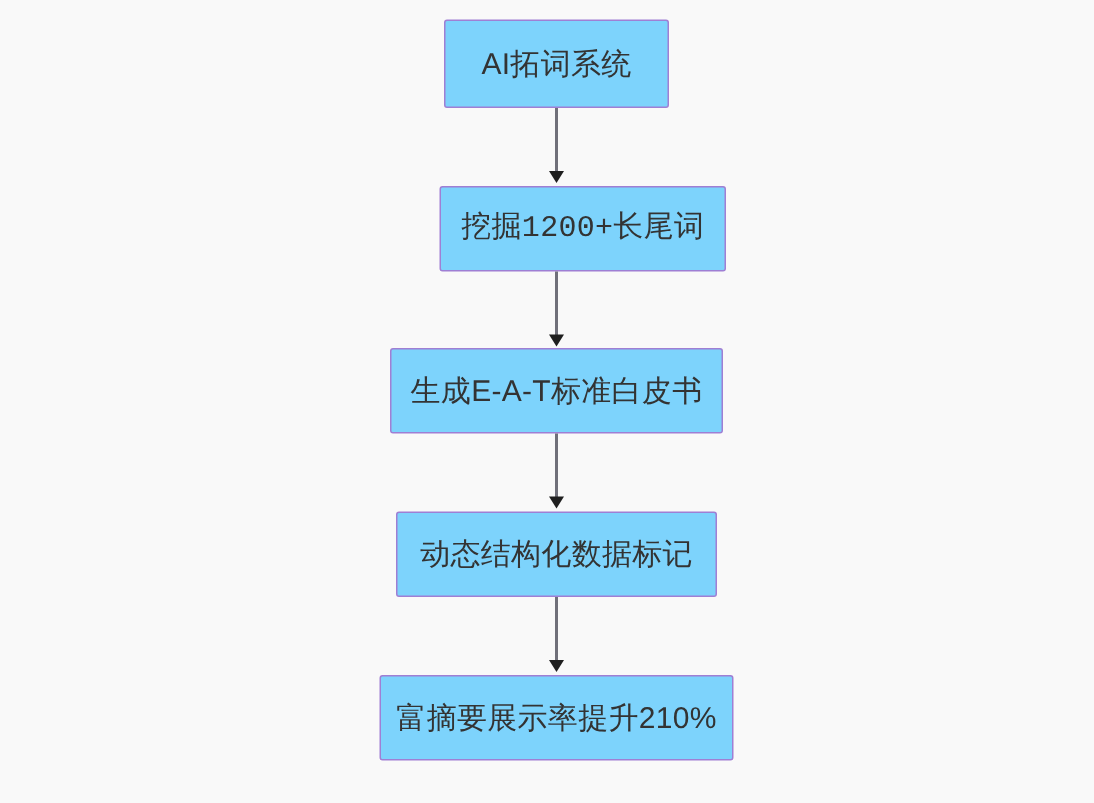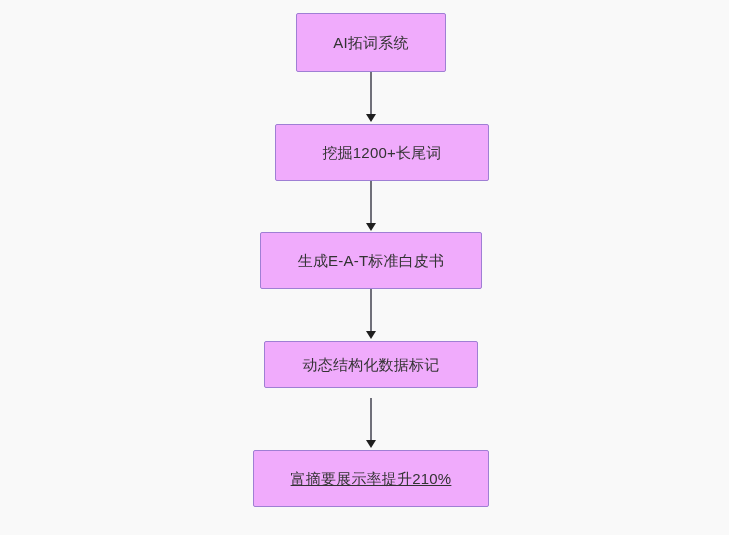--- a/index.html
+++ b/index.html
@@ -14,28 +14,28 @@
     overflow: hidden;
   }
   #flowchart {
     position: relative;
     width: 729px;
     height: 535px;
   }
   .node {
     position: absolute;
     box-sizing: border-box;
-    background: #f0abfc;
+    background: #7dd3fc;
     border: 1.6px solid #9f7fd4;
     border-radius: 2px;
     display: flex;
     align-items: center;
     justify-content: center;
     color: #333333;
-    font-size: 15px;
+    font-size: 20px;
     line-height: 1.2;
     letter-spacing: 0.2px;
     white-space: nowrap;
   }
   .edge {
     position: absolute;
     width: 2px;
     background: #70707a;
   }
   .arrowhead {
@@ -52,38 +52,38 @@
 
 <div id="flowchart">
 
   <div class="node" style="left:296px; top:13px; width:150px; height:59px;">
     <span>AI拓词系统</span>
   </div>
 
   <div class="edge" style="left:370px; top:72px; height:44px;"></div>
   <div class="arrowhead" style="left:366px; top:114px;"></div>
 
-  <div class="node" style="left:275px; top:124px; width:214px; height:57px;">
+  <div class="node" style="left:293px; top:124px; width:191px; height:57px;font-family:Liberation Mono, monospace;">
     <span>挖掘1200+长尾词</span>
   </div>
 
   <div class="edge" style="left:370px; top:181px; height:44px;"></div>
   <div class="arrowhead" style="left:366px; top:223px;"></div>
 
   <div class="node" style="left:260px; top:232px; width:222px; height:57px;text-align:center;">
     <span>生成E-A-T标准白皮书</span>
   </div>
 
   <div class="edge" style="left:370px; top:289px; height:44px;"></div>
   <div class="arrowhead" style="left:366px; top:331px;"></div>
 
-  <div class="node" style="left:264px; top:341px; width:214px; height:47px;">
+  <div class="node" style="left:264px; top:341px; width:214px; height:57px;">
     <span>动态结构化数据标记</span>
   </div>
 
   <div class="edge" style="left:370px; top:398px; height:44px;"></div>
   <div class="arrowhead" style="left:366px; top:440px;"></div>
 
-  <div class="node" style="left:253px; top:450px; width:236px; height:57px;text-decoration:underline;">
+  <div class="node" style="left:253px; top:450px; width:236px; height:57px;">
     <span>富摘要展示率提升210%</span>
   </div>
 
 </div>
 
 </body></html>

